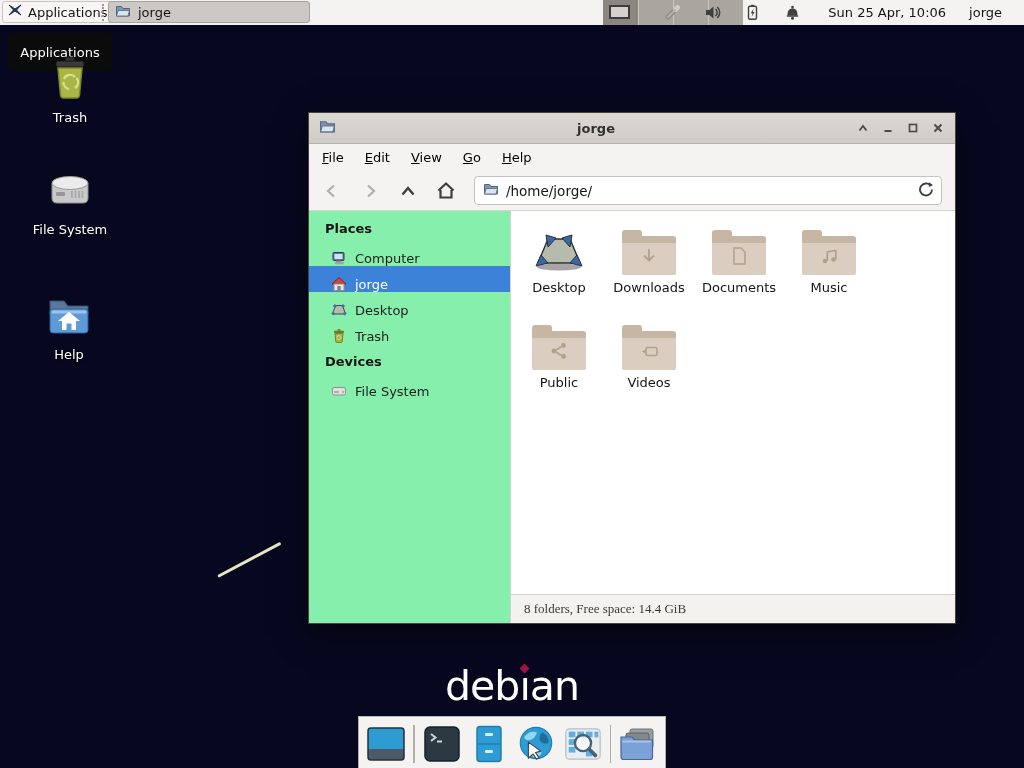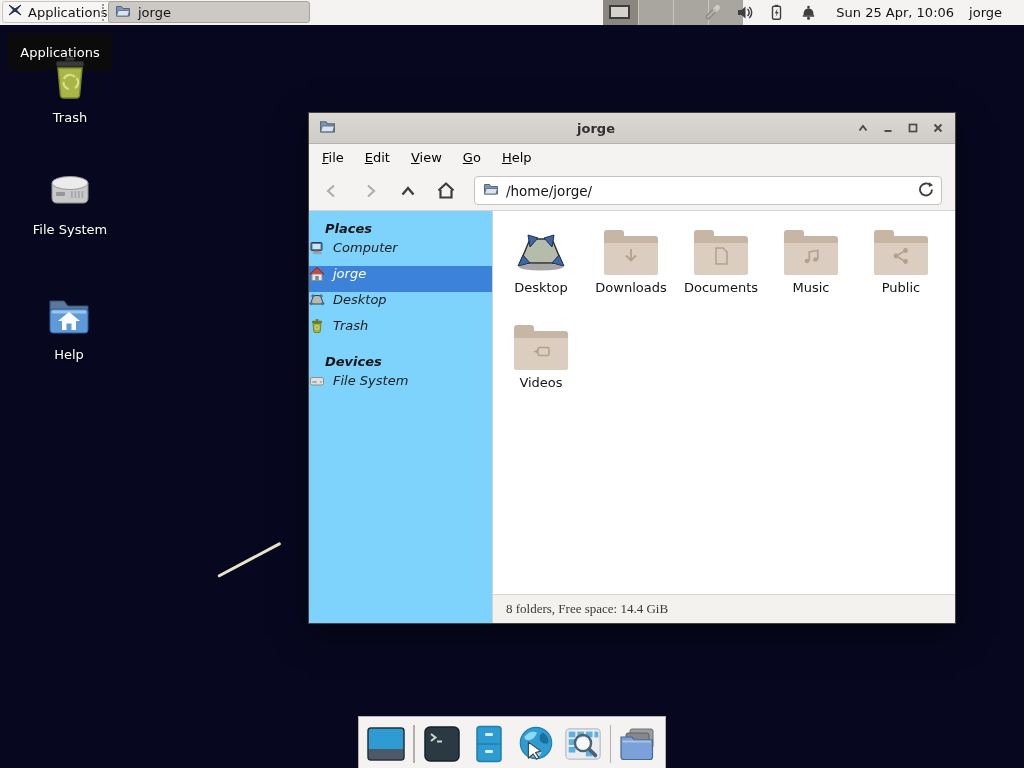--- a/index.html
+++ b/index.html
@@ -13,21 +13,21 @@
              padding:0 8px 0 4px; background:#f7f6f4; border:1px solid #c9c6c1; border-radius:3px; }
   .app-btn .lbl { font-size:13px; color:#141414; }
   .grip { position:absolute; left:102px; top:4px; width:3px; height:17px; border-left:2px dotted #9a978f; }
   .task-btn { position:absolute; left:108px; top:1px; width:202px; height:22px; display:flex; align-items:center; gap:7px;
               padding:0 6px; background:#ccc9c4; border:1px solid #a7a49f; border-radius:3px; }
   .task-btn .lbl { font-size:13px; color:#141414; }
   .pager { position:absolute; left:603px; top:0; height:25px; display:flex; }
   .ws { width:35px; height:25px; background:#a9a69f; border-left:1px solid #c9c6c0; position:relative; }
   .ws.active { background:#8b8680; border-left:none; }
   .ws.active .mini { position:absolute; left:6px; top:5px; width:21px; height:14px; background:#d4d1cc; border:2px solid #3c3c3c; }
-  .tray { position:absolute; right:0; top:0; height:25px; display:flex; align-items:center; gap:15px; padding-right:22px; }
+  .tray { position:absolute; right:0; top:0; height:25px; display:flex; align-items:center; gap:23px; padding-right:22px; }
   .tray .clock { font-size:13px; color:#141414; margin-left:4px; }
   .tray .user { font-size:13px; color:#141414; }
   .tray svg { display:block; }
 
   
   .tooltip { position:absolute; left:8px; top:33px; width:104px; height:38px; background:#0b0b0b; border-radius:4px;
              color:#ffffff; font-size:13px; display:flex; align-items:center; justify-content:center; }
 
   
   .dicon { position:absolute; width:84px; text-align:center; }
@@ -52,24 +52,24 @@
   .menubar { height:27px; background:#f4f3f1; display:flex; align-items:center; padding-left:13px; }
   .menu-item { display:inline-block; font-size:13px; color:#000000; margin-right:21px; }
   .menu-item::first-letter { text-decoration:underline; }
   .toolbar { height:40px; background:#f4f3f1; display:flex; align-items:center; padding:0 13px 0 8px;
              border-bottom:1px solid #d7d3cf;justify-content:center; }
   .navbtn { width:30px; height:28px; display:flex; align-items:center; justify-content:center; margin-right:8px; }
   .pathbar { flex:1; height:29px; margin-left:5px; background:#ffffff; border:1px solid #c6c3be; border-radius:4px;
              display:flex; align-items:center; padding:0 8px; gap:7px; }
   .pathbar .path { flex:1; font-size:13.5px; color:#141414; }
   .body { flex:1; display:flex; min-height:0; }
-  .sidebar { width:184px; background:#7dd3fc; border-right:1px solid #d5d1cd; padding-top:6px;font-style:italic; }
+  .sidebar { width:202px; background:#86efac; border-right:1px solid #d5d1cd; padding-top:6px; }
   .side-h { font-size:13px; font-weight:bold; color:#141414; padding:4px 0 4px 16px; }
   .side-h.dev { margin-top:6px; }
-  .srow { height:26px; display:flex; align-items:flex-start; gap:8px; font-size:13px; color:#1d1d1d; }
+  .srow { height:26px; display:flex; align-items:flex-end; gap:8px; padding-left:22px; font-size:13px; color:#1d1d1d; }
   .srow.sel { background:#3c82d8; color:#ffffff; }
   .srow svg { flex:0 0 auto; display:block; }
   .content { flex:1; background:#ffffff; position:relative; }
   .grid { display:flex; flex-wrap:wrap; padding:14px 0 0 3px; }
   .cell { width:90px; height:95px; display:flex; flex-direction:column; align-items:center; }
   .cell .ic { height:50px; display:flex; align-items:flex-end; }
   .cell .lbl { margin-top:5px; font-size:13px; color:#141414; }
   .statusbar { position:absolute; left:0; right:0; bottom:0; height:29px; background:#f3f2ef; border-top:1px solid #d7d3cf;
                display:flex; align-items:center; padding-left:13px; font-size:13px; color:#3a3a3a;font-family:Liberation Serif, serif; }
 
@@ -435,20 +435,23 @@
           </div>
 
         </div>
         <div class="statusbar">
           <span>8 folders, Free space: 14.4 GiB</span>
         </div>
       </div>
     </div>
   </div>
 
+  <div class="debian">
+    <span>deb</span><span class="logo-i"><span class="dot"></span><span>ı</span></span><span>an</span>
+  </div>
 
   <div class="dock">
     <div class="dock-item">
       <svg width="40" height="38" viewBox="0 0 40 38">
         <rect x="2" y="3" width="36" height="21" fill="#2f9bd3"></rect>
         <rect x="2" y="24" width="36" height="11" fill="#4b5a66"></rect>
         <rect x="2" y="3" width="36" height="32" rx="3" fill="none" stroke="#26323a" stroke-width="1.5"></rect>
       </svg>
     </div>
     <div class="dock-sep"></div>

